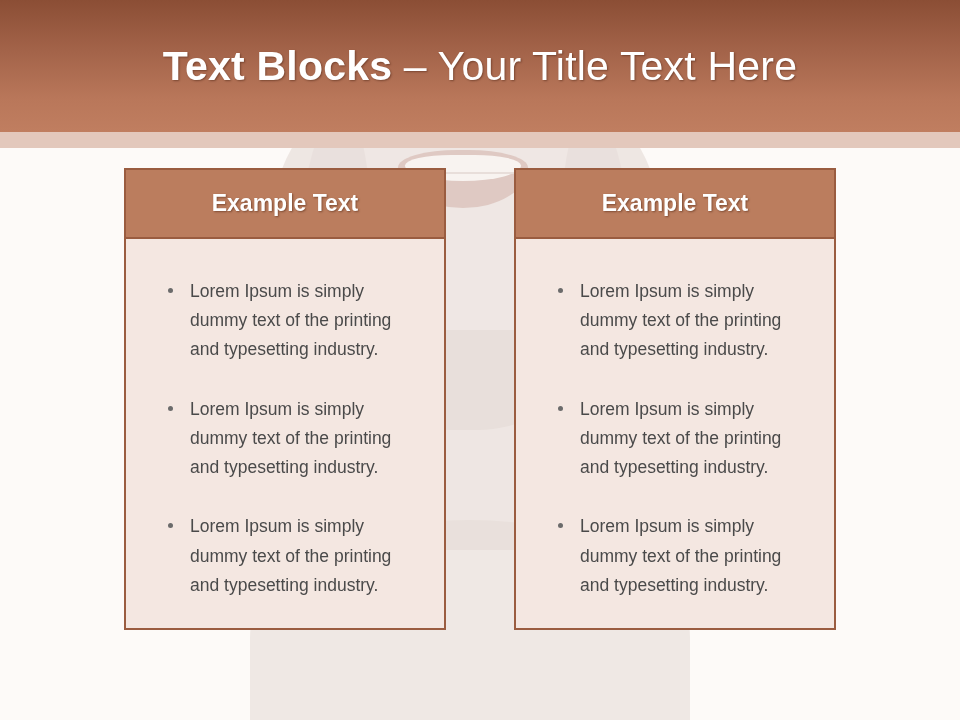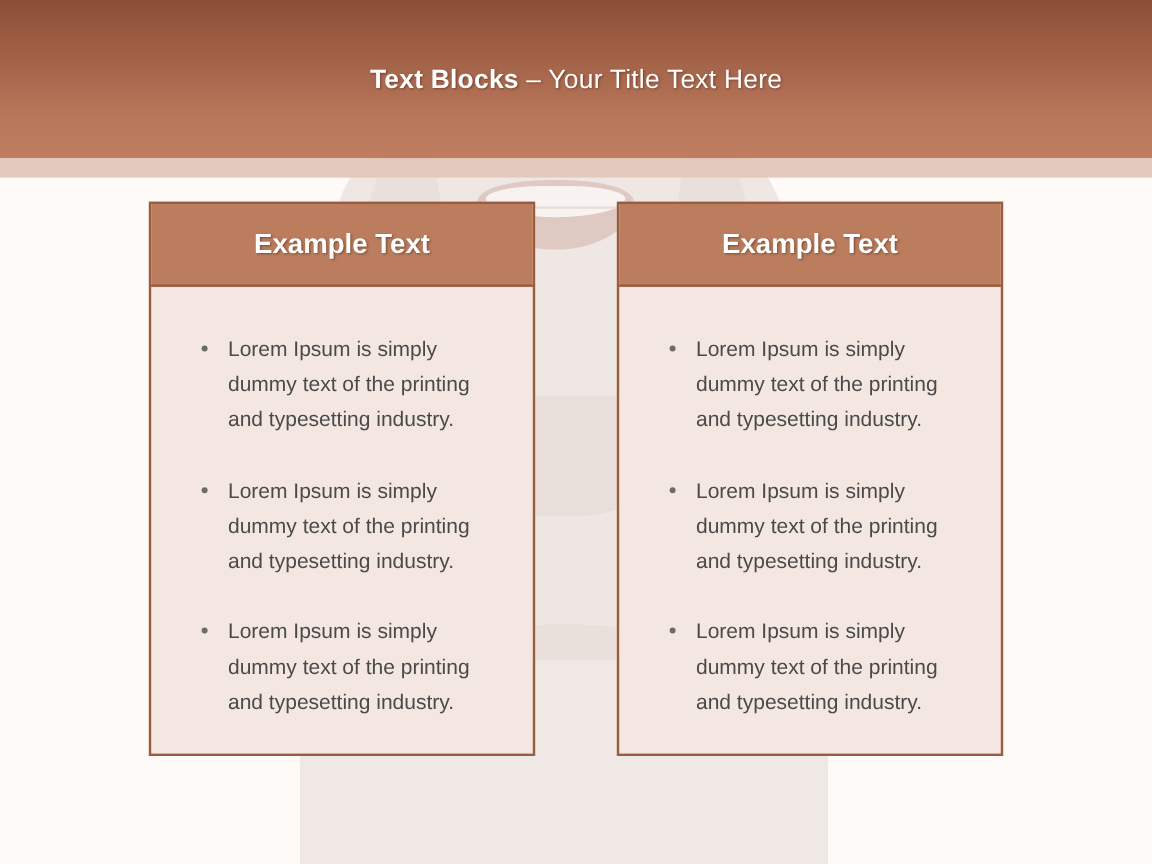--- a/index.html
+++ b/index.html
@@ -128,21 +128,21 @@
   }
   #header-underline {
     position: absolute;
     left: 0;
     top: 132px;
     width: 960px;
     height: 16px;
     background: #e3c8bc;
   }
   #title-text {
-    font-size: 22px;
+    font-size: 41px;
     color: #ffffff;
     letter-spacing: 0.2px;
     text-shadow: 1px 1px 2px rgba(60,25,10,0.45);
     white-space: nowrap;
   }
   #title-text .strong {
     font-weight: bold;
   }
   #title-text .light {
     font-weight: normal;

